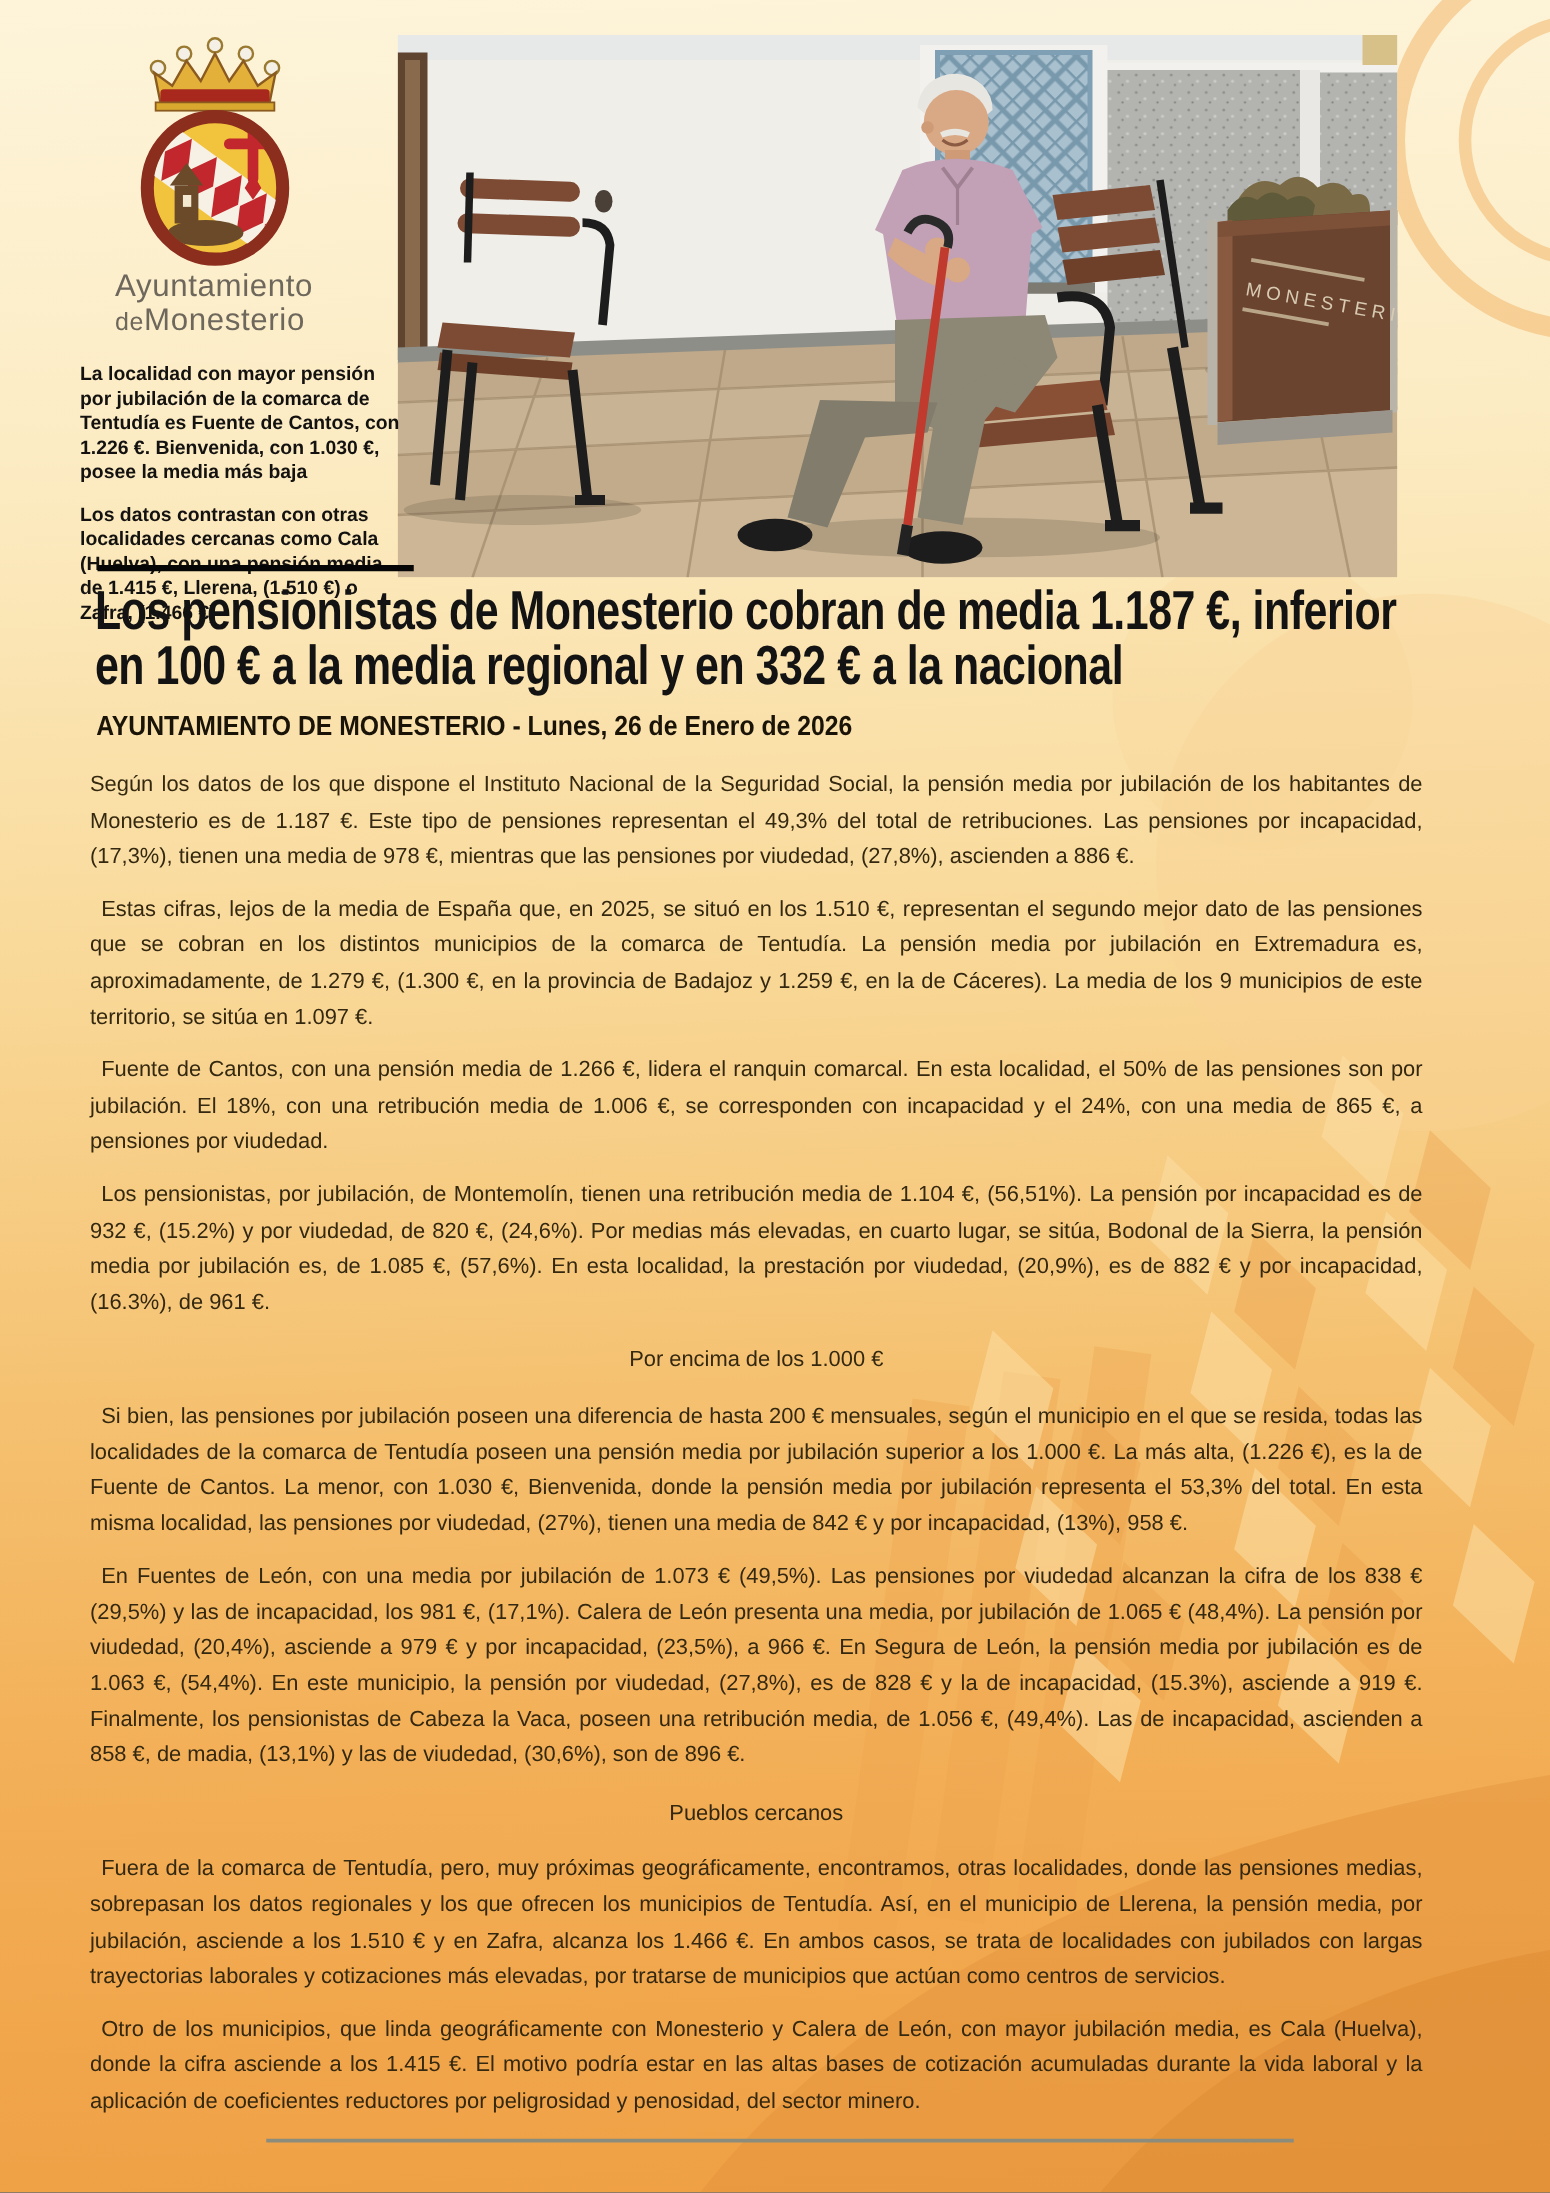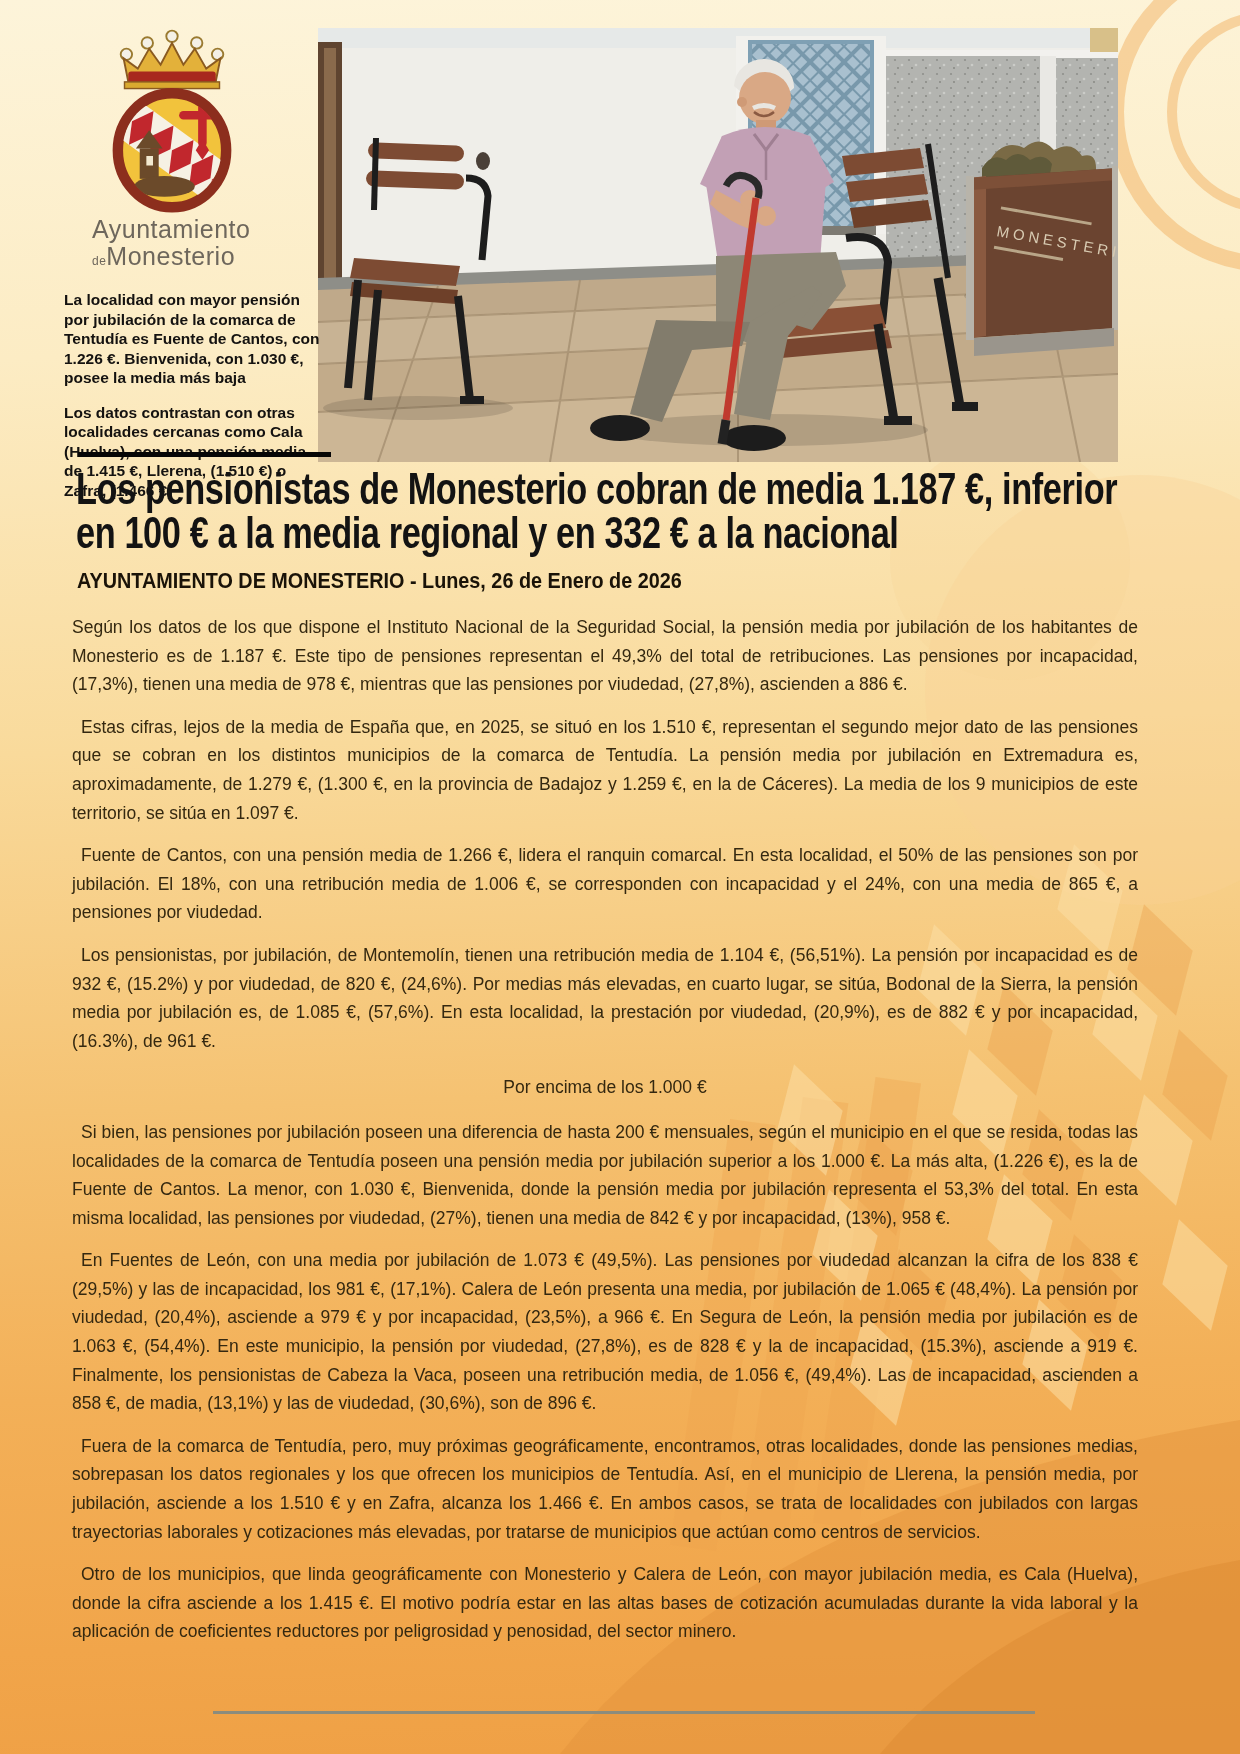--- a/index.html
+++ b/index.html
@@ -9,21 +9,21 @@
   .page {
     position:relative; width:1240px; height:1754px; overflow:hidden;
     background:linear-gradient(178deg,#fdf4da 0%, #fcecc4 20%, #f9da9b 42%, #f5c272 62%, #f3b058 78%, #f1a54a 92%, #efa045 100%);
     padding-left:28px;
   }
   .bg-art { position:absolute; inset:0; width:100%; height:100%; pointer-events:none; }
 
   .logo-block { position:absolute; left:86px; top:22px; width:250px; }
   .crest { display:block; margin-left:10px; width:152px; height:192px; }
   .org-name { margin-top:2px; margin-left:6px; color:#6e675c; font-size:25px; line-height:27px; letter-spacing:.5px; }
-  .org-name .small-de { font-size:12px; }
+  .org-name .small-de { font-size:20px; }
 
   .photo-frame { position:absolute; left:318px; top:28px; width:800px; height:434px; overflow:hidden; }
   .photo-frame svg { display:block; }
 
   .sidebar-note { position:absolute; left:64px; top:290px; width:264px; font-weight:700; font-size:15.5px; line-height:19.5px; color:#141210; }
   .sidebar-note p { margin:0 0 15px; }
 
   .divider { position:absolute; left:78px; top:452px; width:253px; height:5px; background:#060606; }
 
   .headline { position:absolute; left:76px; top:467px; margin:0; color:#131313; font-weight:700;
@@ -272,19 +272,20 @@
   <div class="dateline">AYUNTAMIENTO DE MONESTERIO - Lunes, 26 de Enero de 2026</div>
 
   <main class="article-body">
     <p class="first">Según los datos de los que dispone el Instituto Nacional de la Seguridad Social, la pensión media por jubilación de los habitantes de Monesterio es de 1.187 €. Este tipo de pensiones representan el 49,3% del total de retribuciones. Las pensiones por incapacidad, (17,3%), tienen una media de 978 €, mientras que las pensiones por viudedad, (27,8%), ascienden a 886 €.</p>
     <p>Estas cifras, lejos de la media de España que, en 2025, se situó en los 1.510 €, representan el segundo mejor dato de las pensiones que se cobran en los distintos municipios de la comarca de Tentudía. La pensión media por jubilación en Extremadura es, aproximadamente, de 1.279 €, (1.300 €, en la provincia de Badajoz y 1.259 €, en la de Cáceres). La media de los 9 municipios de este territorio, se sitúa en 1.097 €.</p>
     <p>Fuente de Cantos, con una pensión media de 1.266 €, lidera el ranquin comarcal. En esta localidad, el 50% de las pensiones son por jubilación. El 18%, con una retribución media de 1.006 €, se corresponden con incapacidad y el 24%, con una media de 865 €, a pensiones por viudedad.</p>
     <p>Los pensionistas, por jubilación, de Montemolín, tienen una retribución media de 1.104 €, (56,51%). La pensión por incapacidad es de 932 €, (15.2%) y por viudedad, de 820 €, (24,6%). Por medias más elevadas, en cuarto lugar, se sitúa, Bodonal de la Sierra, la pensión media por jubilación es, de 1.085 €, (57,6%). En esta localidad, la prestación por viudedad, (20,9%), es de 882 € y por incapacidad, (16.3%), de 961 €.</p>
     <p class="subhead">Por encima de los 1.000 €</p>
     <p>Si bien, las pensiones por jubilación poseen una diferencia de hasta 200 € mensuales, según el municipio en el que se resida, todas las localidades de la comarca de Tentudía poseen una pensión media por jubilación superior a los 1.000 €. La más alta, (1.226 €), es la de Fuente de Cantos. La menor, con 1.030 €, Bienvenida, donde la pensión media por jubilación representa el 53,3% del total. En esta misma localidad, las pensiones por viudedad, (27%), tienen una media de 842 € y por incapacidad, (13%), 958 €.</p>
     <p>En Fuentes de León, con una media por jubilación de 1.073 € (49,5%). Las pensiones por viudedad alcanzan la cifra de los 838 € (29,5%) y las de incapacidad, los 981 €, (17,1%). Calera de León presenta una media, por jubilación de 1.065 € (48,4%). La pensión por viudedad, (20,4%), asciende a 979 € y por incapacidad, (23,5%), a 966 €. En Segura de León, la pensión media por jubilación es de 1.063 €, (54,4%). En este municipio, la pensión por viudedad, (27,8%), es de 828 € y la de incapacidad, (15.3%), asciende a 919 €. Finalmente, los pensionistas de Cabeza la Vaca, poseen una retribución media, de 1.056 €, (49,4%). Las de incapacidad, ascienden a 858 €, de madia, (13,1%) y las de viudedad, (30,6%), son de 896 €.</p>
+    <p class="subhead">Pueblos cercanos</p>
     <p>Fuera de la comarca de Tentudía, pero, muy próximas geográficamente, encontramos, otras localidades, donde las pensiones medias, sobrepasan los datos regionales y los que ofrecen los municipios de Tentudía. Así, en el municipio de Llerena, la pensión media, por jubilación, asciende a los 1.510 € y en Zafra, alcanza los 1.466 €. En ambos casos, se trata de localidades con jubilados con largas trayectorias laborales y cotizaciones más elevadas, por tratarse de municipios que actúan como centros de servicios.</p>
     <p>Otro de los municipios, que linda geográficamente con Monesterio y Calera de León, con mayor jubilación media, es Cala (Huelva), donde la cifra asciende a los 1.415 €. El motivo podría estar en las altas bases de cotización acumuladas durante la vida laboral y la aplicación de coeficientes reductores por peligrosidad y penosidad, del sector minero.</p>
   </main>
 
   <div class="footer-rule"></div>
 
 </div>
 
 </body></html>

